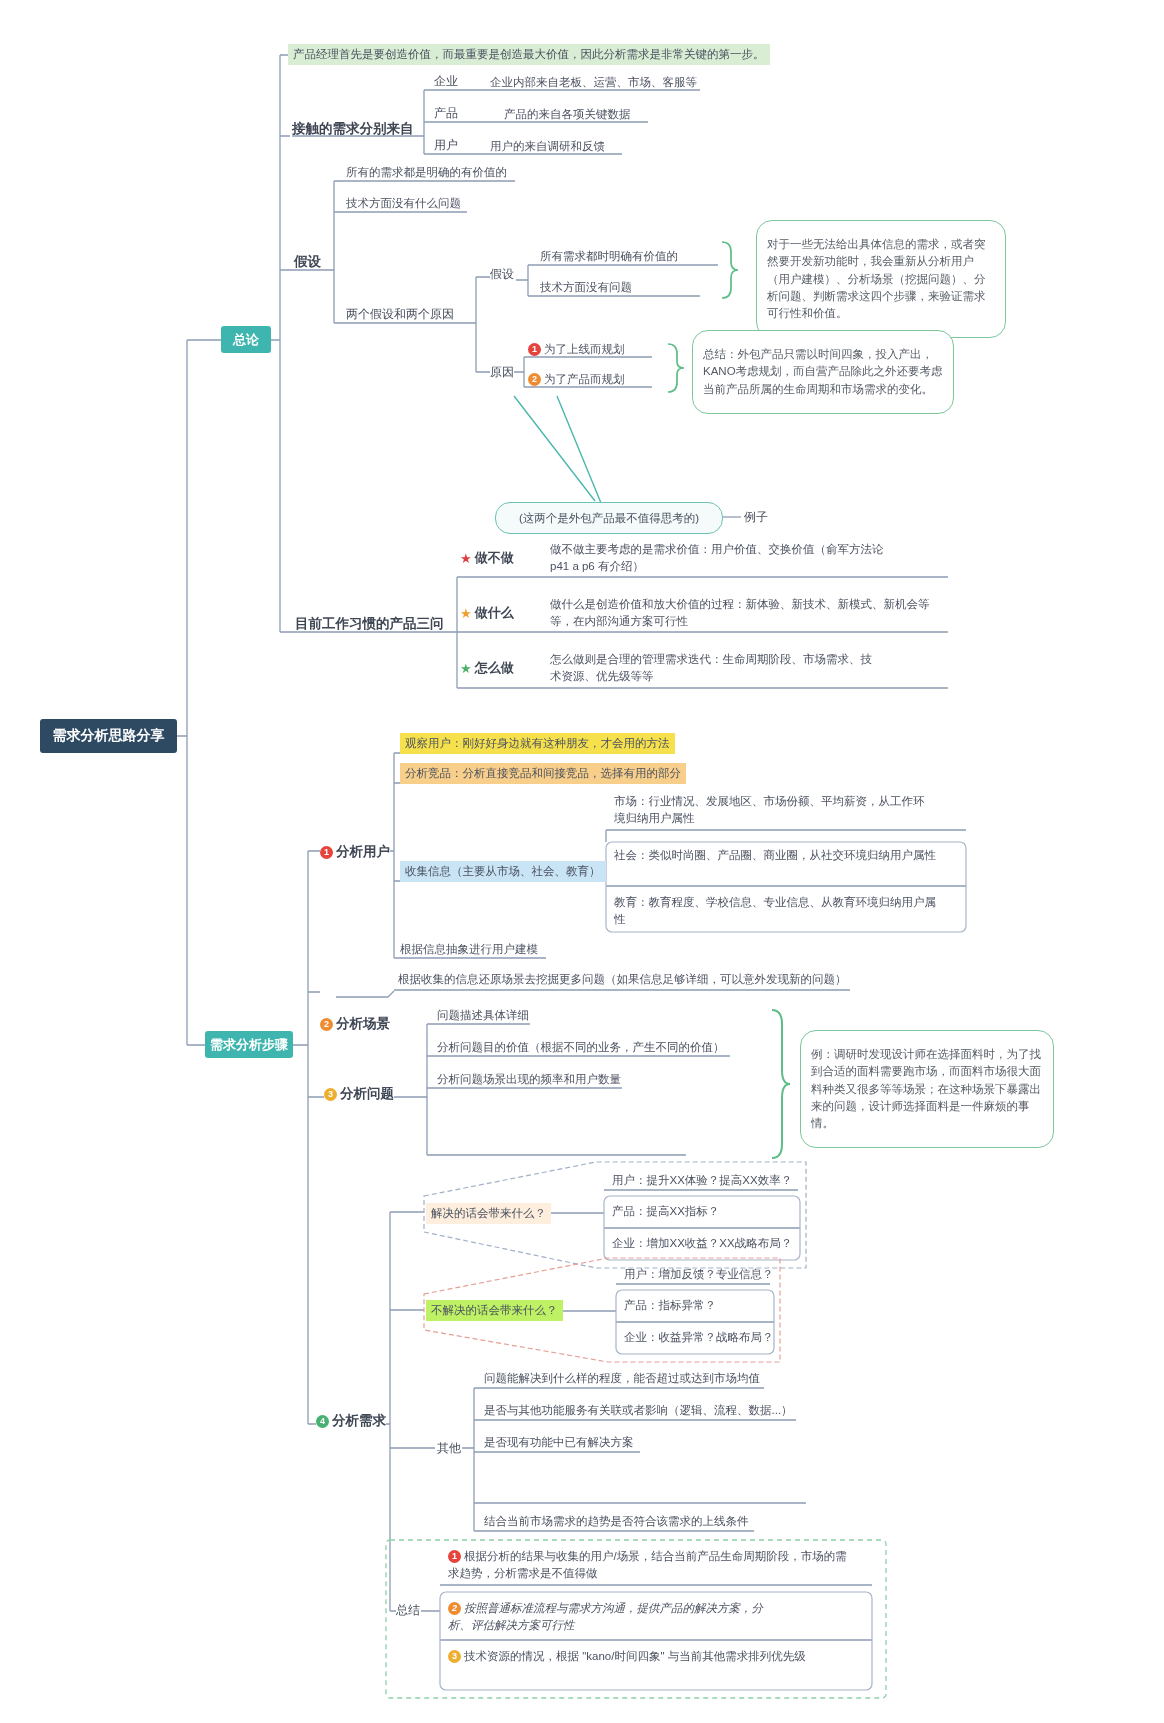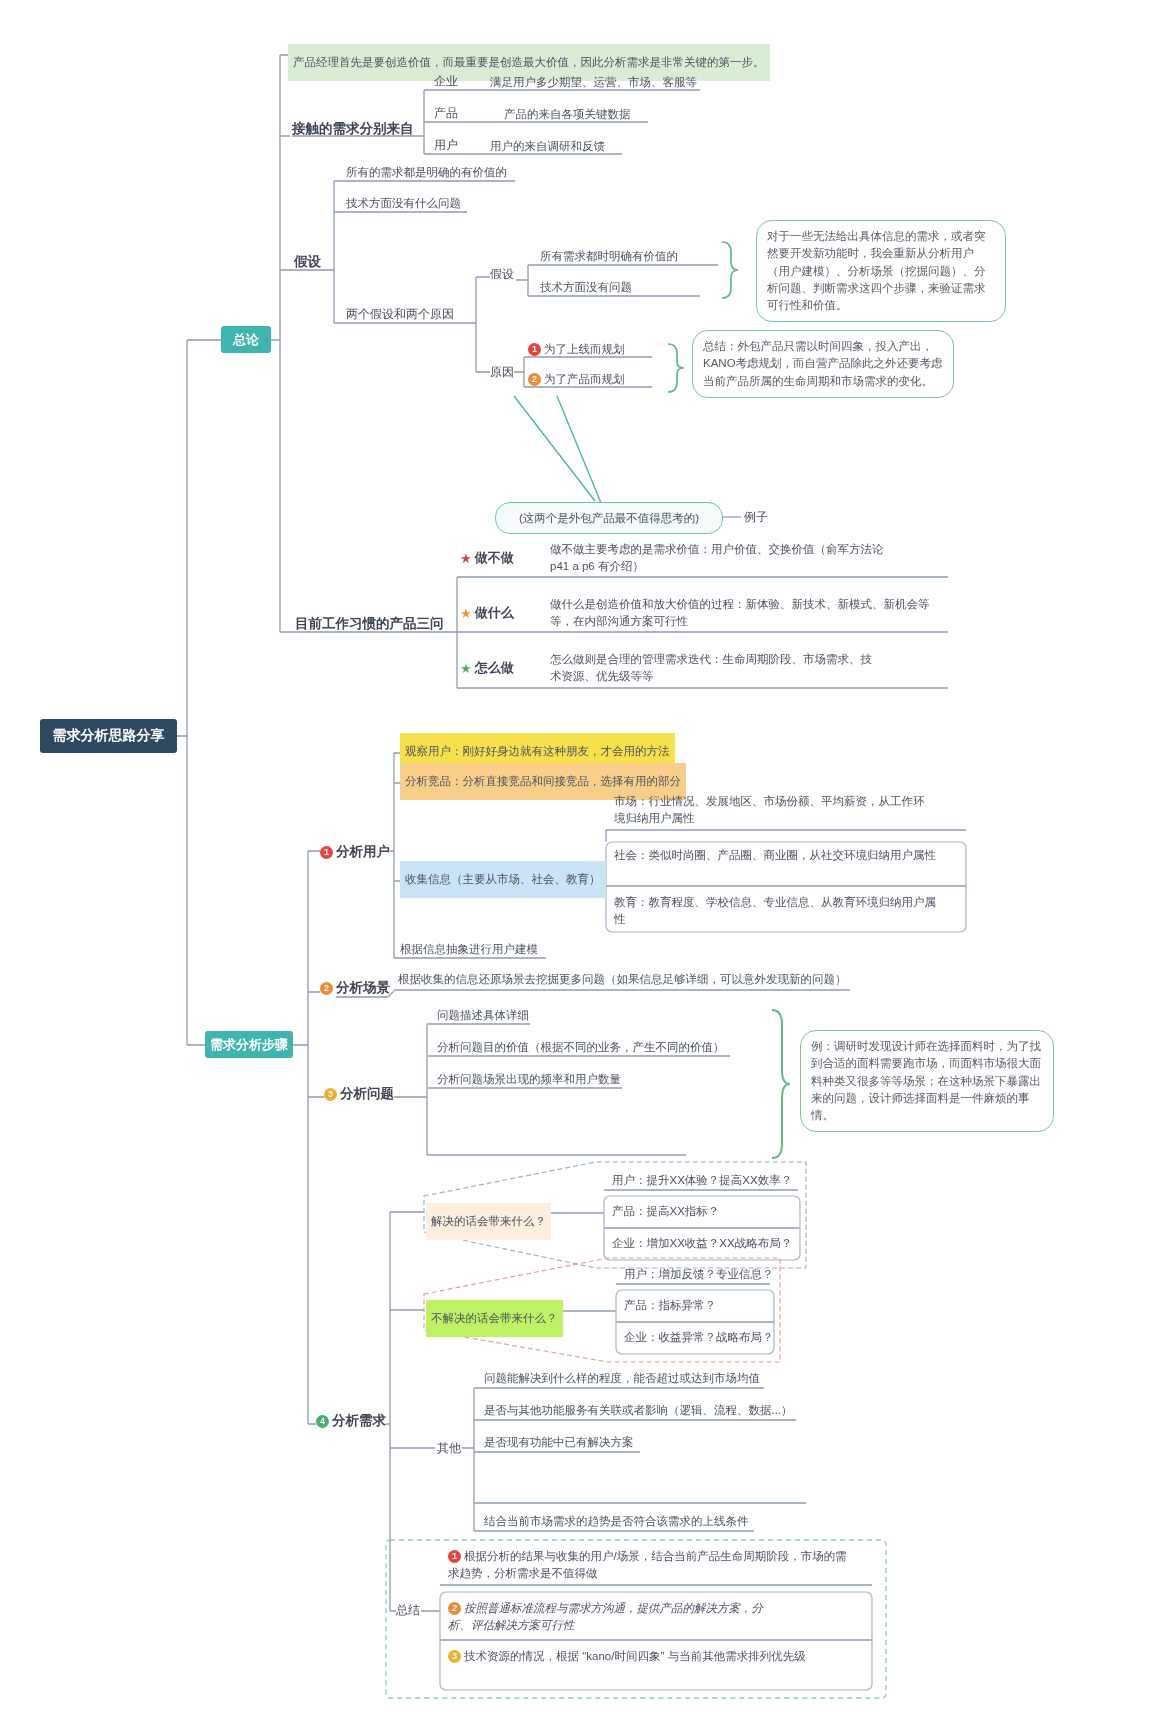--- a/index.html
+++ b/index.html
@@ -3,24 +3,24 @@
 <meta charset="utf-8">
 <style>
   html,body{margin:0;padding:0;background:#fff;}
   #canvas{position:relative;width:1164px;height:1723px;background:#fff;overflow:hidden;
           font-family:"Liberation Sans","DejaVu Sans",sans-serif;}
   #links{position:absolute;left:0;top:0;}
   .n{position:absolute;font-size:11.5px;color:#4a5160;line-height:1.45;white-space:nowrap;}
   .w{white-space:normal;}
   .b{font-weight:bold;font-size:13.5px;color:#3f4654;}
   .k{font-size:12px;color:#474e5c;}
-  .hl{padding:10px 5px;}
+  .hl{padding:2px 5px;}
   .box{position:absolute;display:flex;align-items:center;justify-content:center;
        color:#fff;font-weight:bold;font-size:13px;border-radius:3px;}
-  .note{position:absolute;border:1.5px solid #7cc79c;border-radius:16px;padding:7px 10px;
+  .note{position:absolute;border:1.5px solid #7cc79c;border-radius:16px;padding:15px 10px;
         font-size:11.5px;line-height:1.5;color:#555c66;background:#fff;white-space:normal;}
   .bubble{position:absolute;border:1.5px solid #6cc2b4;border-radius:15px;background:#f4fbfa;
         font-size:11.5px;color:#4a5160;display:flex;align-items:center;justify-content:center;}
   .num{display:inline-block;width:13px;height:13px;border-radius:50%;color:#fff;font-size:9px;
        line-height:13px;text-align:center;font-weight:bold;margin-right:3px;vertical-align:1px;}
   .star{font-size:13px;margin-right:3px;vertical-align:-1px;}
 </style>
 </head>
 <body>
 
@@ -98,21 +98,21 @@
   <span>总论</span>
 </div>
 <div class="box" style="left:205px;top:1031px;width:88px;height:27px;background:#3eb5ae;">
   <span>需求分析步骤</span>
 </div>
 
 <div class="n hl" style="left:288px;top:44px;background:#d9ecd4;">产品经理首先是要创造价值，而最重要是创造最大价值，因此分析需求是非常关键的第一步。</div>
 
 <div class="n b" style="left:292px;top:119px;">接触的需求分别来自</div>
 <div class="n k" style="left:434px;top:73px;">企业</div>
-<div class="n" style="left:490px;top:74px;">满足用户多少期望、运营、市场、客服等</div>
+<div class="n" style="left:490px;top:74px;">企业内部来自老板、运营、市场、客服等</div>
 <div class="n k" style="left:434px;top:105px;">产品</div>
 <div class="n" style="left:504px;top:106px;">产品的来自各项关键数据</div>
 <div class="n k" style="left:434px;top:137px;">用户</div>
 <div class="n" style="left:490px;top:138px;">用户的来自调研和反馈</div>
 
 <div class="n b" style="left:294px;top:252px;">假设</div>
 <div class="n" style="left:346px;top:164px;">所有的需求都是明确的有价值的</div>
 <div class="n" style="left:346px;top:195px;">技术方面没有什么问题</div>
 <div class="n k" style="left:346px;top:306px;">两个假设和两个原因</div>
 
@@ -153,21 +153,21 @@
   <span class="num" style="background:#e5443d">1</span><span>分析用户</span>
 </div>
 <div class="n hl" style="left:400px;top:733px;background:#f6e14d;">观察用户：刚好好身边就有这种朋友，才会用的方法</div>
 <div class="n hl" style="left:400px;top:763px;background:#f8cf8a;">分析竞品：分析直接竞品和间接竞品，选择有用的部分</div>
 <div class="n hl" style="left:400px;top:861px;background:#c9e4f5;">收集信息（主要从市场、社会、教育）</div>
 <div class="n w" style="left:614px;top:793px;width:320px;">市场：行业情况、发展地区、市场份额、平均薪资，从工作环境归纳用户属性</div>
 <div class="n w" style="left:614px;top:847px;width:330px;">社会：类似时尚圈、产品圈、商业圈，从社交环境归纳用户属性</div>
 <div class="n w" style="left:614px;top:894px;width:330px;">教育：教育程度、学校信息、专业信息、从教育环境归纳用户属性</div>
 <div class="n" style="left:400px;top:941px;">根据信息抽象进行用户建模</div>
 
-<div class="n b" style="left:320px;top:978px;">
+<div class="n b" style="left:320px;top:1014px;">
   <span class="num" style="background:#ef8b31">2</span><span>分析场景</span>
 </div>
 <div class="n" style="left:398px;top:971px;">根据收集的信息还原场景去挖掘更多问题（如果信息足够详细，可以意外发现新的问题）</div>
 
 <div class="n b" style="left:324px;top:1084px;">
   <span class="num" style="background:#efaf2e">3</span><span>分析问题</span>
 </div>
 <div class="n" style="left:437px;top:1007px;">问题描述具体详细</div>
 <div class="n" style="left:437px;top:1039px;">分析问题目的价值（根据不同的业务，产生不同的价值）</div>
 <div class="n" style="left:437px;top:1071px;">分析问题场景出现的频率和用户数量</div>

